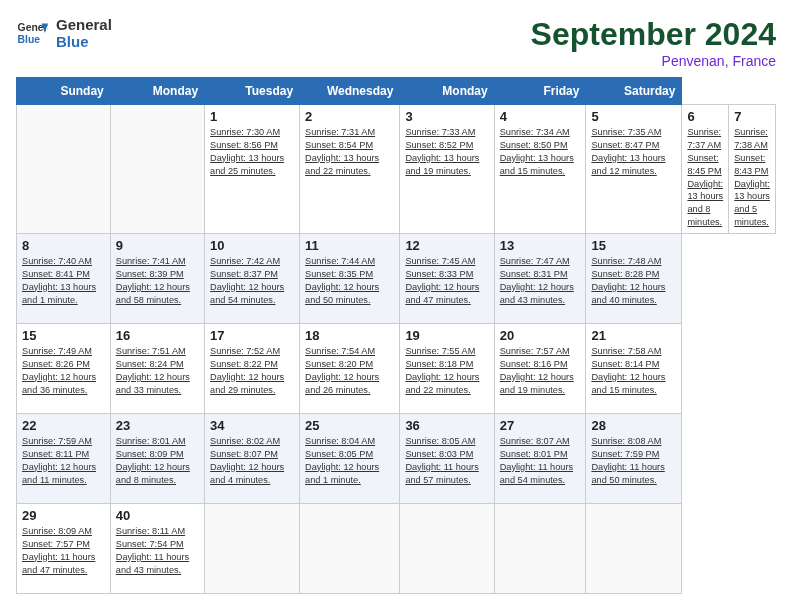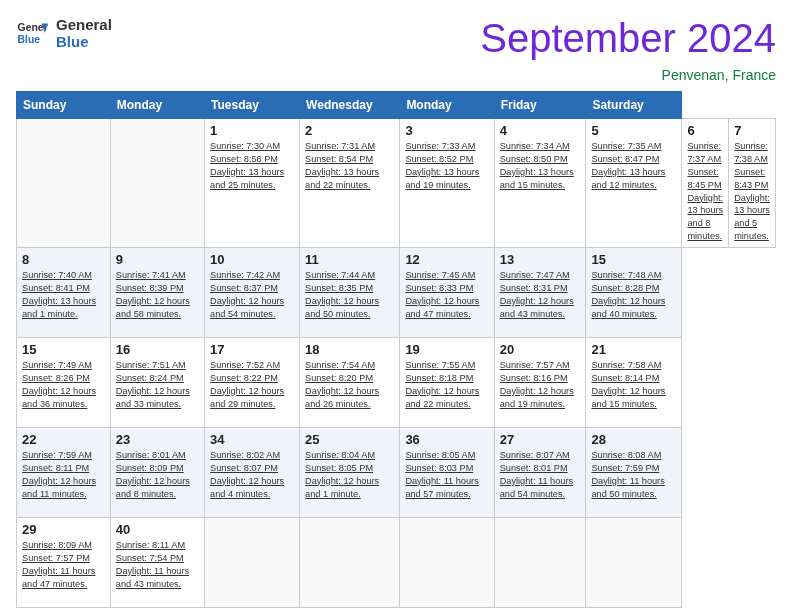--- a/index.html
+++ b/index.html
@@ -22,38 +22,38 @@
       gap: 4px;
     }
     .logo-icon {
       width: 32px;
       height: 32px;
     }
     .title-block {
       text-align: right;
     }
     .month-title {
-      font-size: 40px;
-      font-weight: normal;
-      color: #6d28d9;
+      font-size: 32px;
+      font-weight: bold;
+      color: #14532d;
     }
     .location {
       font-size: 14px;
-      color: #15803d;
-      margin-top: 6px;
+      color: #6d28d9;
+      margin-top: 0;
     }
     table {
       width: 100%;
       border-collapse: collapse;
       font-size: 10px;
     }
     th {
       background-color: #2a6db5;
       color: #fff;
-      text-align: left;
+      text-align: right;
       padding: 6px 6px;
       font-size: 12px;
       font-weight: bold;
       border: 1px solid #2a6db5;
     }
     td {
       border: 1px solid #ccc;
       vertical-align: top;
       padding: 4px 5px;
       width: calc(100% / 7);

